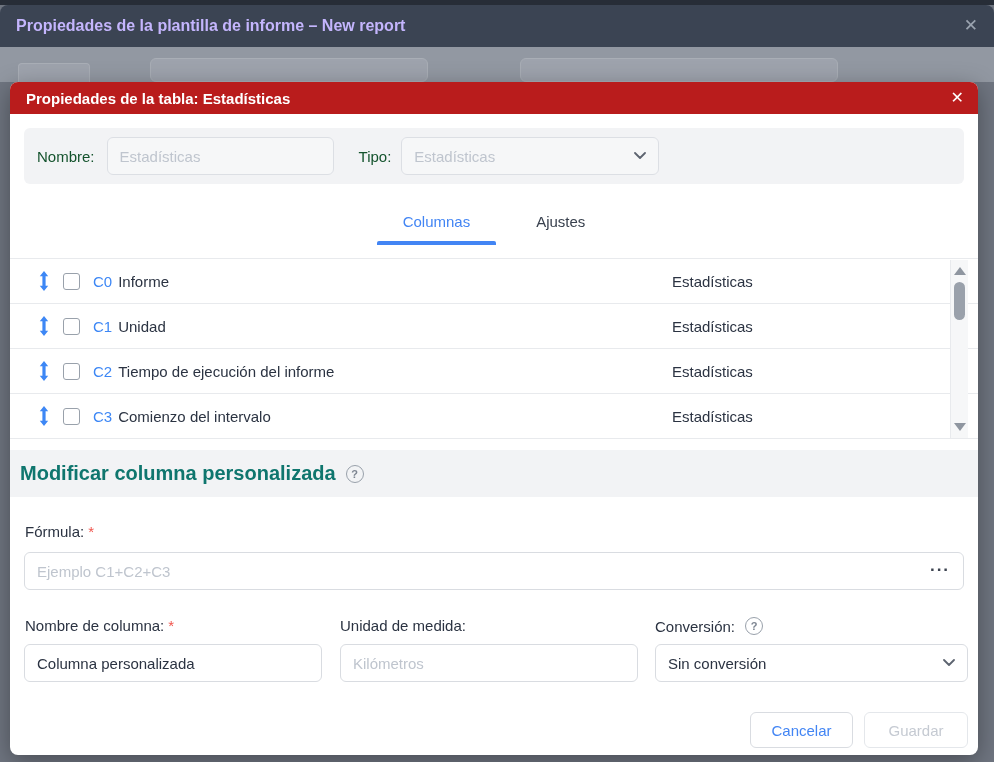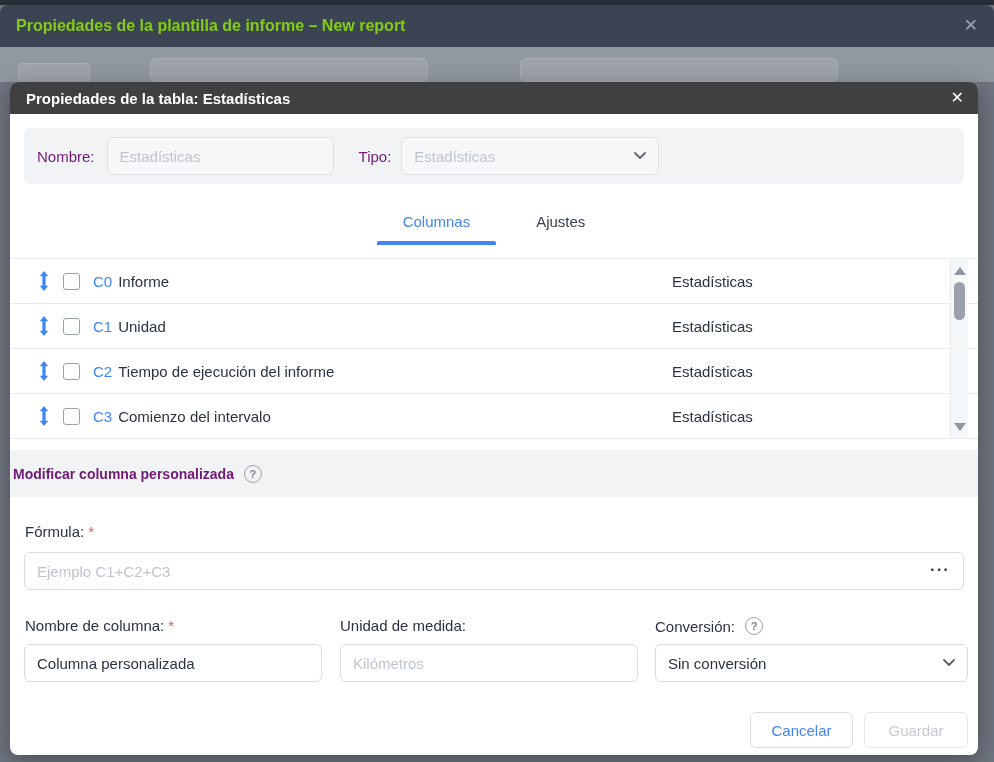--- a/index.html
+++ b/index.html
@@ -11,51 +11,51 @@
     color:#2b3342;
   }
 
   
   .page-top { position:absolute; left:0; top:0; width:994px; height:5px; background:#272d37; }
   .outer-titlebar {
     position:absolute; left:0; top:5px; width:994px; height:42px;
     background:#3b4453; border-radius:8px 8px 0 0;
     display:flex; align-items:center;
   }
-  .outer-title { margin-left:16px; color:#84cc16; font-size:16px; font-weight:700; }
+  .outer-title { margin-left:16px; color:#c4b5fd; font-size:16px; font-weight:700; }
   .outer-close { position:absolute; right:16px; top:0; height:42px; line-height:42px;
     color:#9aa3af; font-size:17px; cursor:default; }
   .dim-gap { position:absolute; left:0; top:47px; width:994px; height:35px; background:#9298a2; }
   .ghost { position:absolute; background:#9ea3ad; border:1px solid #a9aeb6; }
   .ghost.g1 { left:18px; top:16px; width:72px; height:19px; border-radius:4px 4px 0 0; border-bottom:none; }
   .ghost.g2 { left:150px; top:11px; width:278px; height:24px; border-radius:6px; }
   .ghost.g3 { left:520px; top:11px; width:318px; height:24px; border-radius:6px; }
 
   
   .modal {
     position:absolute; left:10px; top:82px; width:968px; height:673px;
     background:#ffffff; border-radius:8px; overflow:hidden;
     box-shadow:0 6px 24px rgba(0,0,0,.35);
   }
   .modal-header {
     position:absolute; left:0; top:0; width:100%; height:32px;
-    background:#404040; color:#ffffff;
+    background:#b91c1c; color:#ffffff;
     display:flex; align-items:center;
   }
   .modal-title { margin-left:16px; font-size:15px; font-weight:700; }
   .modal-close { position:absolute; right:14px; top:0; height:32px; line-height:32px;
     color:#ffffff; font-size:16px; cursor:default; }
 
   
   .form-panel {
     position:absolute; left:14px; top:46px; width:940px; height:56px;
     background:#f2f3f5; border-radius:6px;
     display:flex; align-items:center; font-size:15px;
   }
-  .form-panel label { color:#701a75; }
+  .form-panel label { color:#14532d; }
   .lbl-nombre { margin-left:13px; }
   .lbl-tipo { margin-left:25px; }
   .inp {
     height:38px; border:1px solid #d9dce1; border-radius:6px;
     font-family:"Liberation Sans", sans-serif; font-size:15px;
     padding:0 12px; color:#2b3342; outline:none; background:#ffffff;
   }
   .inp::placeholder { color:#bfc5ce; opacity:1; }
   .inp.disabled { background:#f6f7f8; border-color:#dcdfe4; }
   .inp-nombre { width:227px; margin-left:12px; }
@@ -126,21 +126,21 @@
   .sb-thumb {
     position:absolute; top:22px; left:3px; width:11px; height:38px;
     background:#9aa1ab; border-radius:6px;
   }
 
   
   .custom-strip {
     position:absolute; left:0; top:368px; width:968px; height:47px;
     background:#f2f3f5; display:flex; align-items:center;
   }
-  .custom-title { margin-left:3px; font-size:14px; font-weight:700; color:#701a75; }
+  .custom-title { margin-left:10px; font-size:20px; font-weight:700; color:#0f766e; }
   .help-icon {
     margin-left:10px; width:18px; height:18px; border:1.5px solid #99a1ab; border-radius:50%;
     color:#7d8591; font-size:11px; font-weight:700;
     display:inline-flex; align-items:center; justify-content:center; cursor:default;
   }
   .required { color:#f0544c; margin-left:4px; }
 
   .formula-label { position:absolute; left:15px; top:441px; font-size:15px; color:#2b3342; }
   .formula-wrap { position:absolute; left:14px; top:470px; width:940px; }
   .formula-wrap .inp { width:100%; padding-right:48px; }

